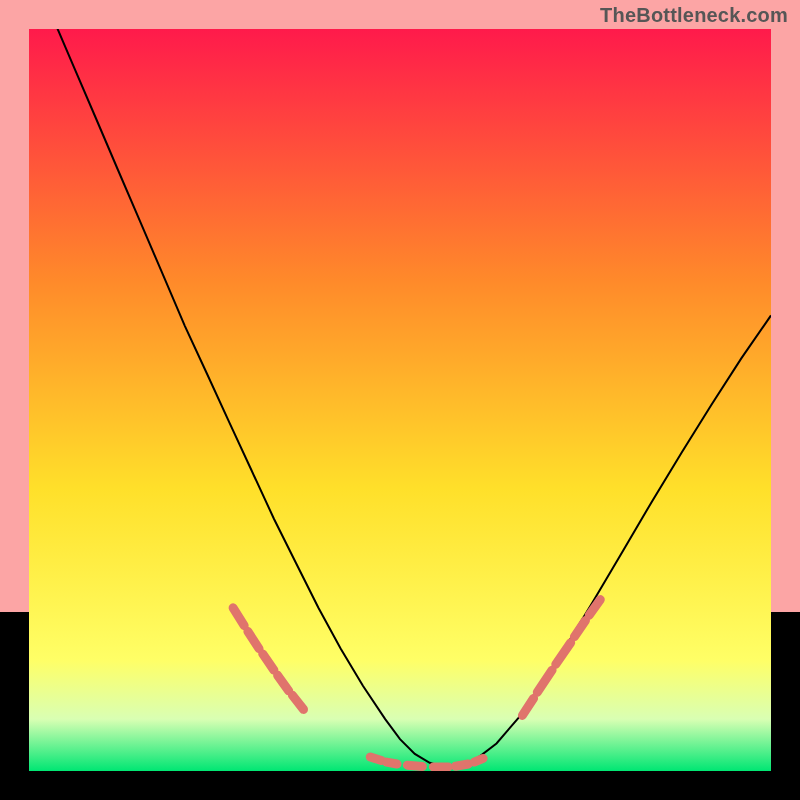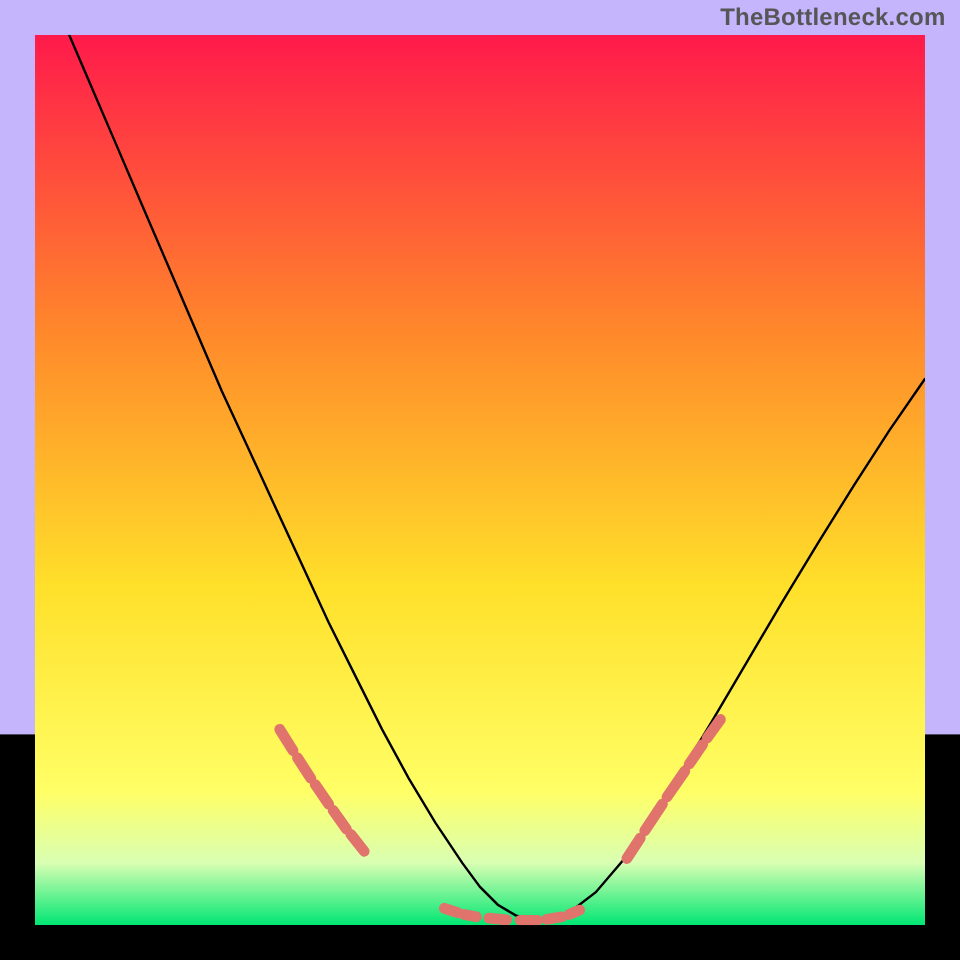--- a/index.html
+++ b/index.html
@@ -9,21 +9,21 @@
     height: 800px;
     background: #000;
     overflow: hidden;
   }
   .frame {
     position: absolute;
     left: 0;
     top: 0;
     width: 800px;
     height: 612px;
-    background: #c4b5fd;
+    background: #fca5a5;
   }
   .plot {
     position: absolute;
     left: 29px;
     top: 29px;
     width: 742px;
     height: 742px;
     overflow: hidden;
   }
   .watermark {

